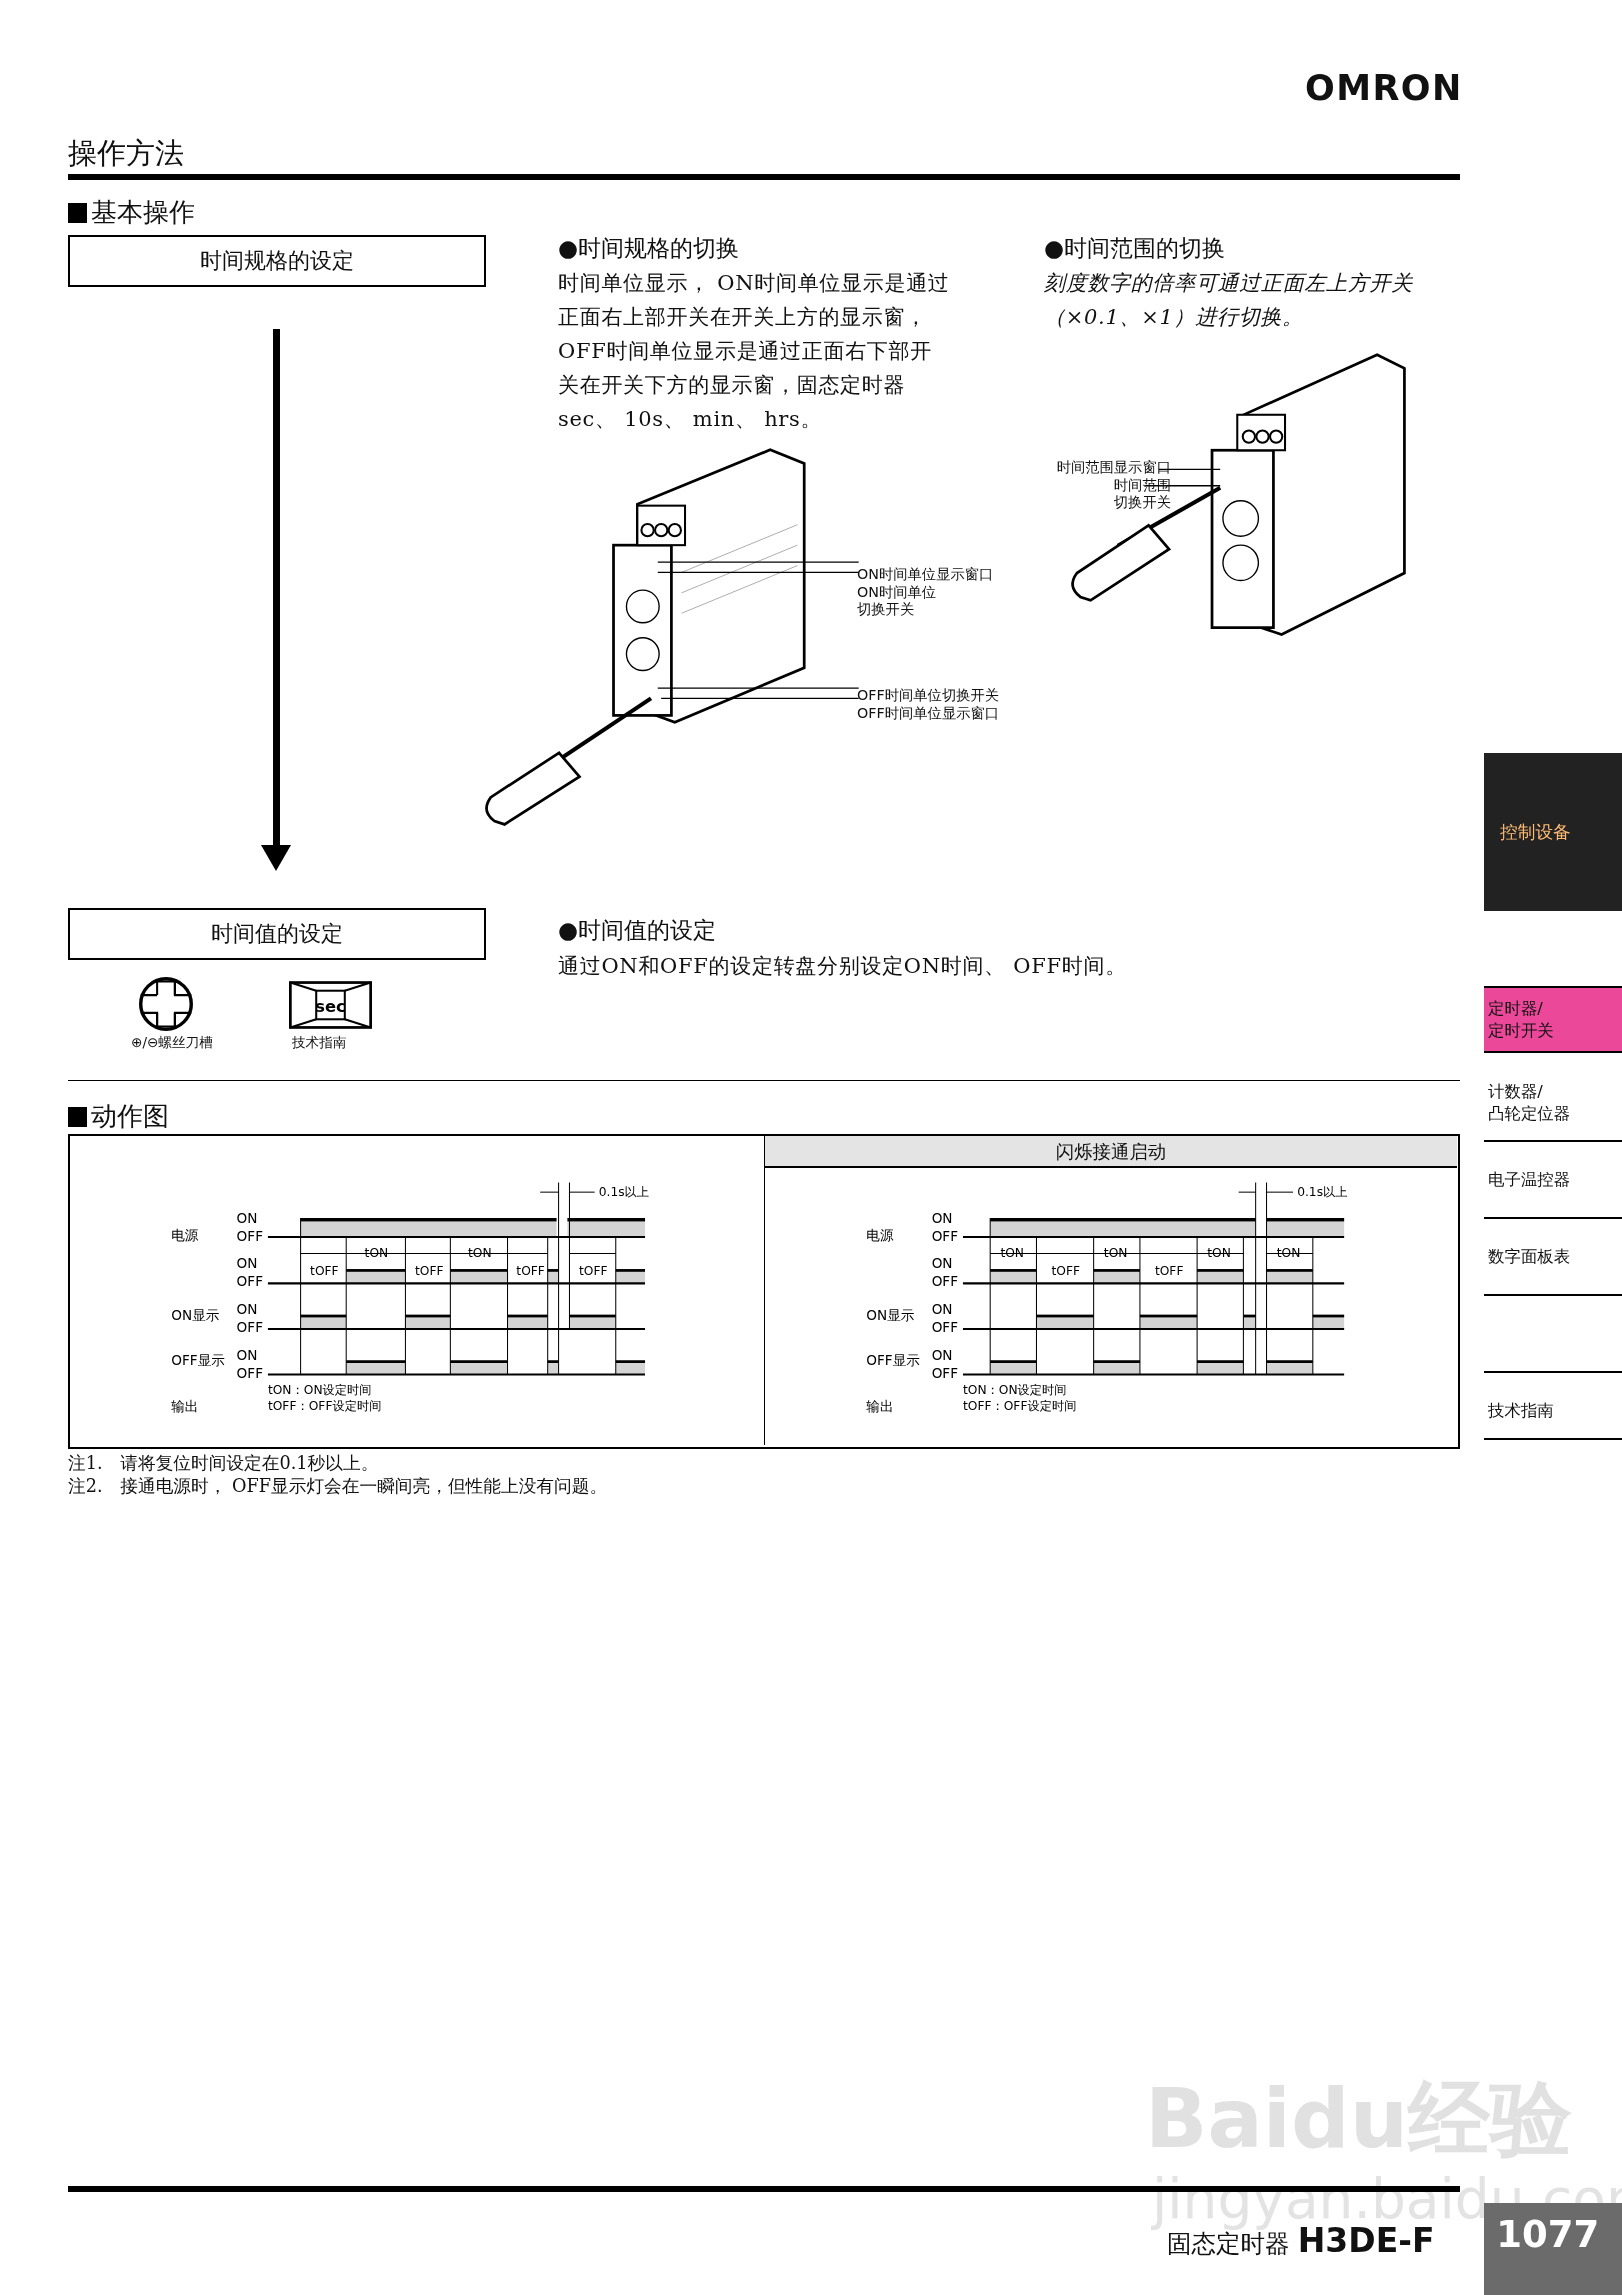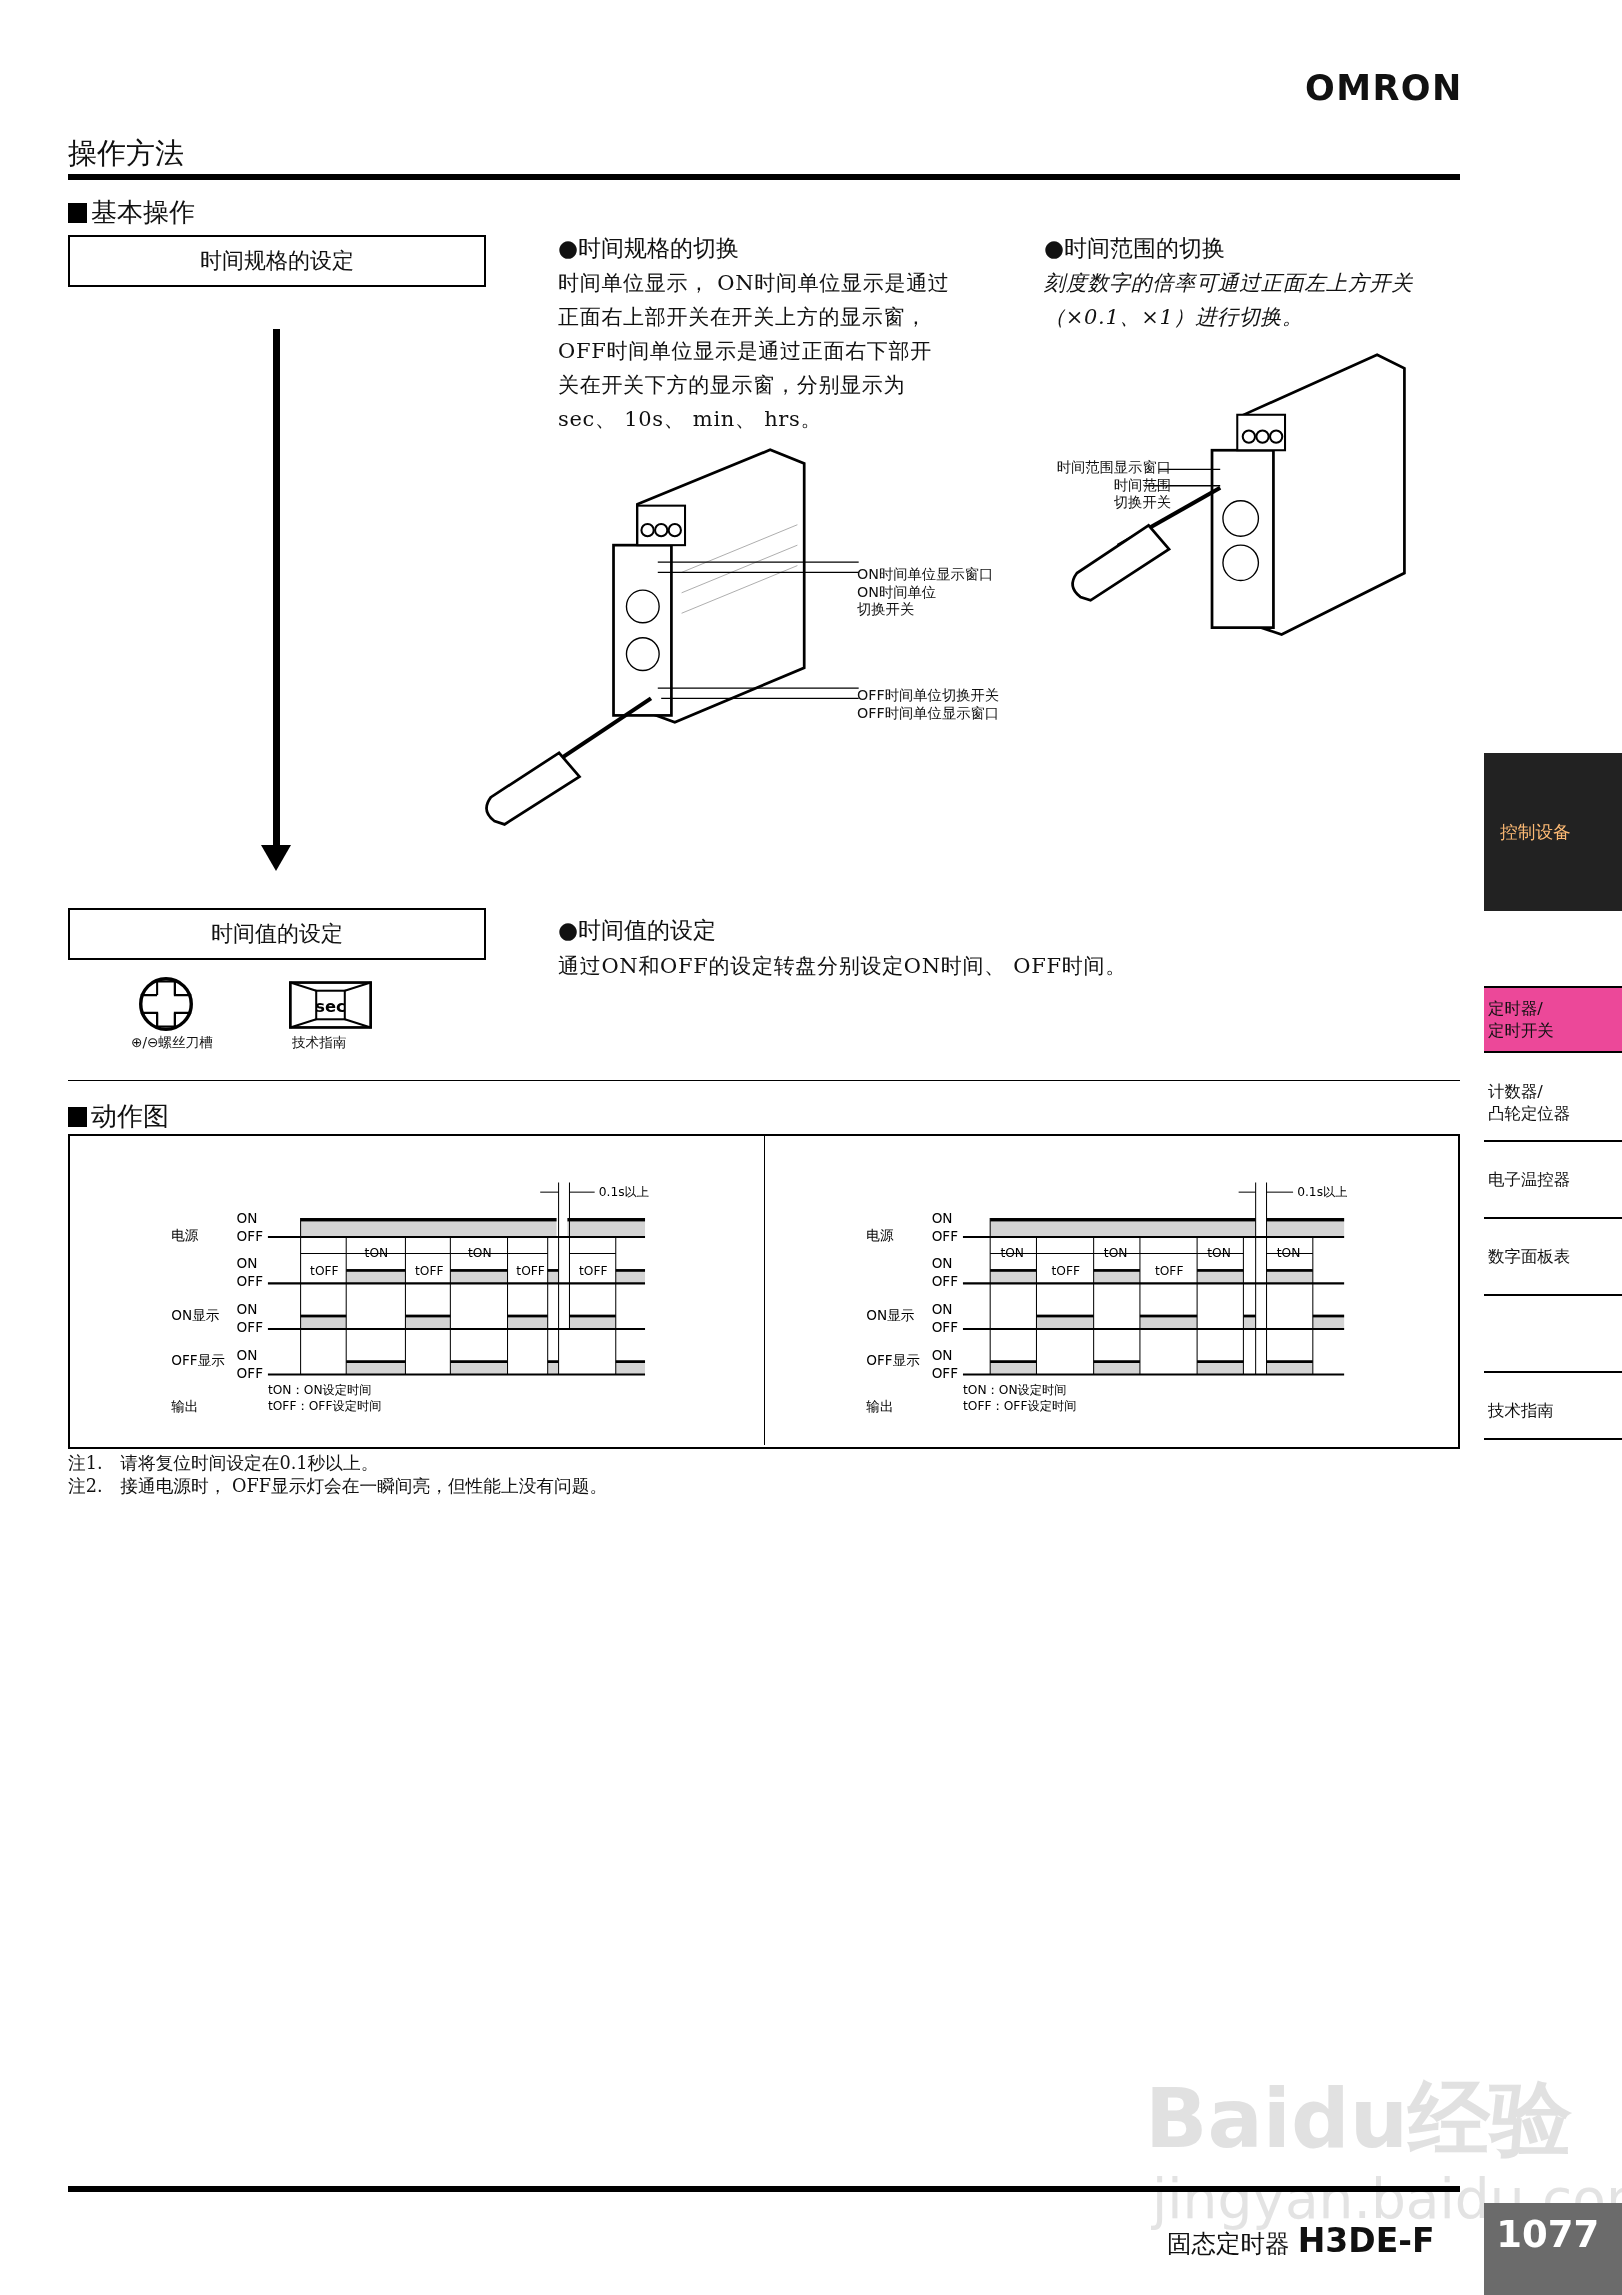--- a/index.html
+++ b/index.html
@@ -59,21 +59,21 @@
       <text x="61" y="45" text-anchor="middle" font-size="24" font-weight="bold">sec</text>
     </svg>
 </div>
 <div class="abs icon-cap" style="left:292px;top:1034px;">技术指南</div>
 
 <div class="abs h3" style="left:558px;top:233px;">●时间规格的切换</div>
 <div class="abs para" style="left:558px;top:266px;width:423px;">
   <div>时间单位显示， ON时间单位显示是通过</div>
   <div>正面右上部开关在开关上方的显示窗，</div>
   <div>OFF时间单位显示是通过正面右下部开</div>
-  <div>关在开关下方的显示窗，分别显示为</div>
+  <div>关在开关下方的显示窗，固态定时器</div>
   <div>sec、 10s、 min、 hrs。</div>
 </div>
 
 <div class="abs" style="left:477px;top:443px;width:382px;height:395px;">
   <svg width="382" height="395" viewBox="0 0 560 580">
     <path d="M235 90 L430 10 L480 30 L480 330 L290 410 L235 390 Z" fill="#fff" stroke="#000" stroke-width="4"></path>
     <rect x="200" y="150" width="85" height="250" fill="#fff" stroke="#000" stroke-width="4"></rect>
     <rect x="235" y="92" width="70" height="58" fill="#fff" stroke="#000" stroke-width="3"></rect>
     <circle cx="250" cy="128" r="9" fill="#fff" stroke="#000" stroke-width="3"></circle>
       <circle cx="270" cy="128" r="9" fill="#fff" stroke="#000" stroke-width="3"></circle>
@@ -127,20 +127,21 @@
 </div>
 
 <div class="abs h3" style="left:558px;top:915px;">●时间值的设定</div>
 <div class="abs para" style="left:558px;top:949px;">通过ON和OFF的设定转盘分别设定ON时间、 OFF时间。</div>
 
 <div class="abs rule-thin" style="left:68px;top:1080px;width:1392px;"></div>
 <div class="abs section-h" style="left:68px;top:1099px;"><span class="sq"></span><span>动作图</span></div>
 
 <div class="abs panel" style="left:68px;top:1134px;width:1392px;height:315px;">
   <div class="abs" style="left:694px;top:0;width:1.4px;height:309px;background:#000;"></div>
+  <div class="abs panel-head" style="left:695px;top:0;width:692px;height:30px;">闪烁接通启动</div>
 
   <svg class="abs" style="left:0;top:33px;" width="694" height="275" viewBox="0 0 1018 404">
     <g font-size="20">
       <text x="148" y="104">电源</text>
       <text x="148" y="222">ON显示</text>
       <text x="148" y="288">OFF显示</text>
       <text x="148" y="356">输出</text>
       <text x="244" y="79">ON</text>
         <text x="244" y="106">OFF</text>
       <text x="244" y="146">ON</text>

